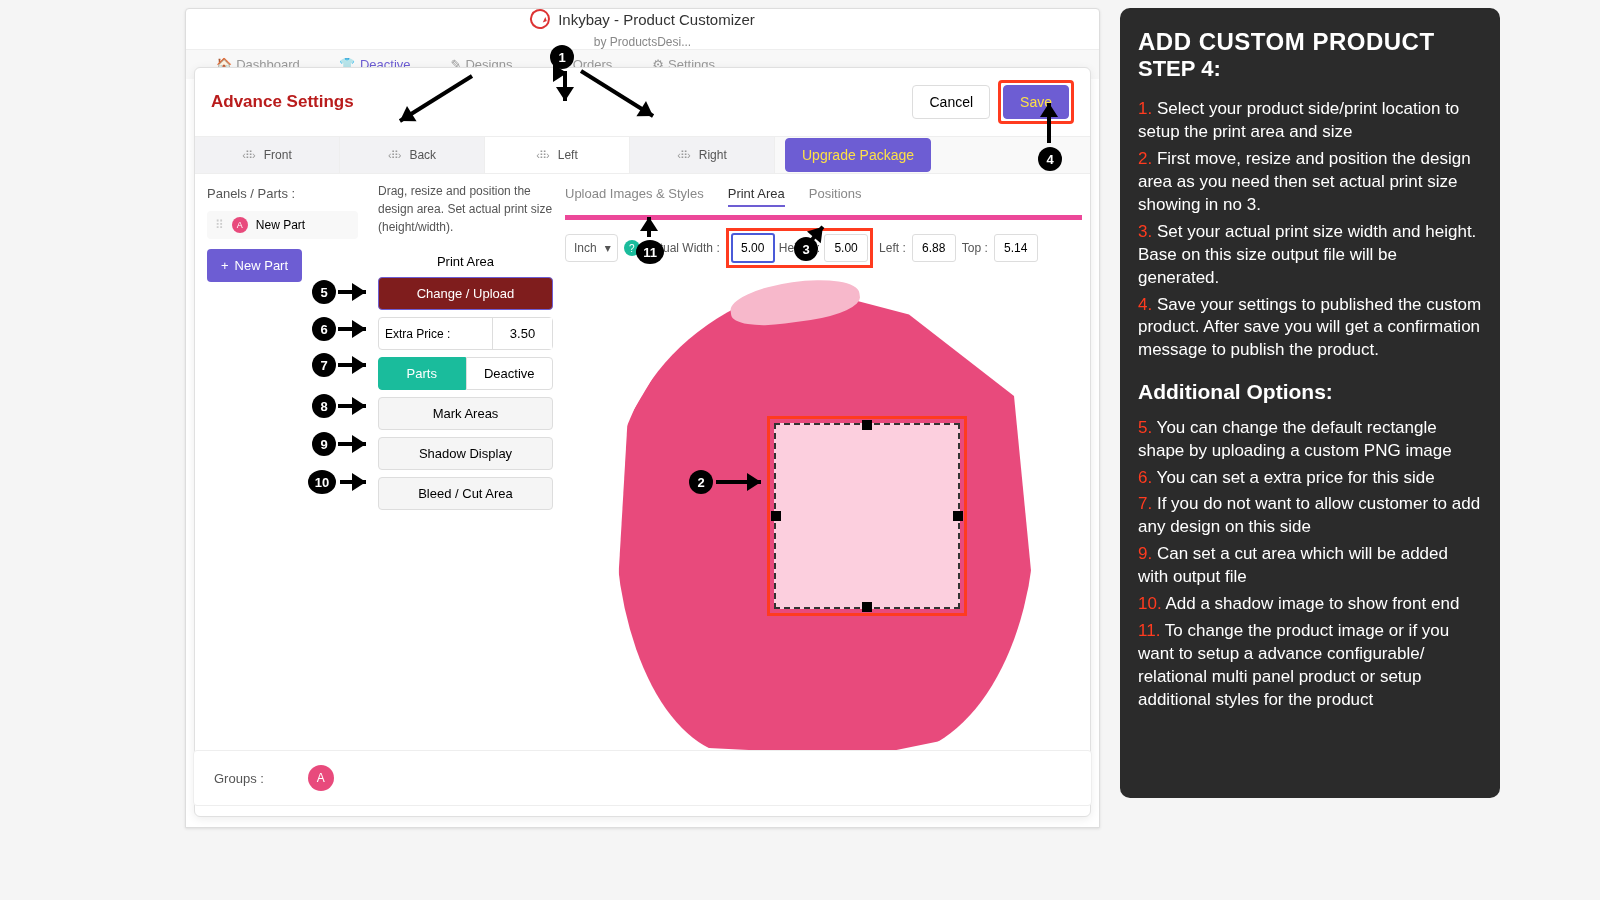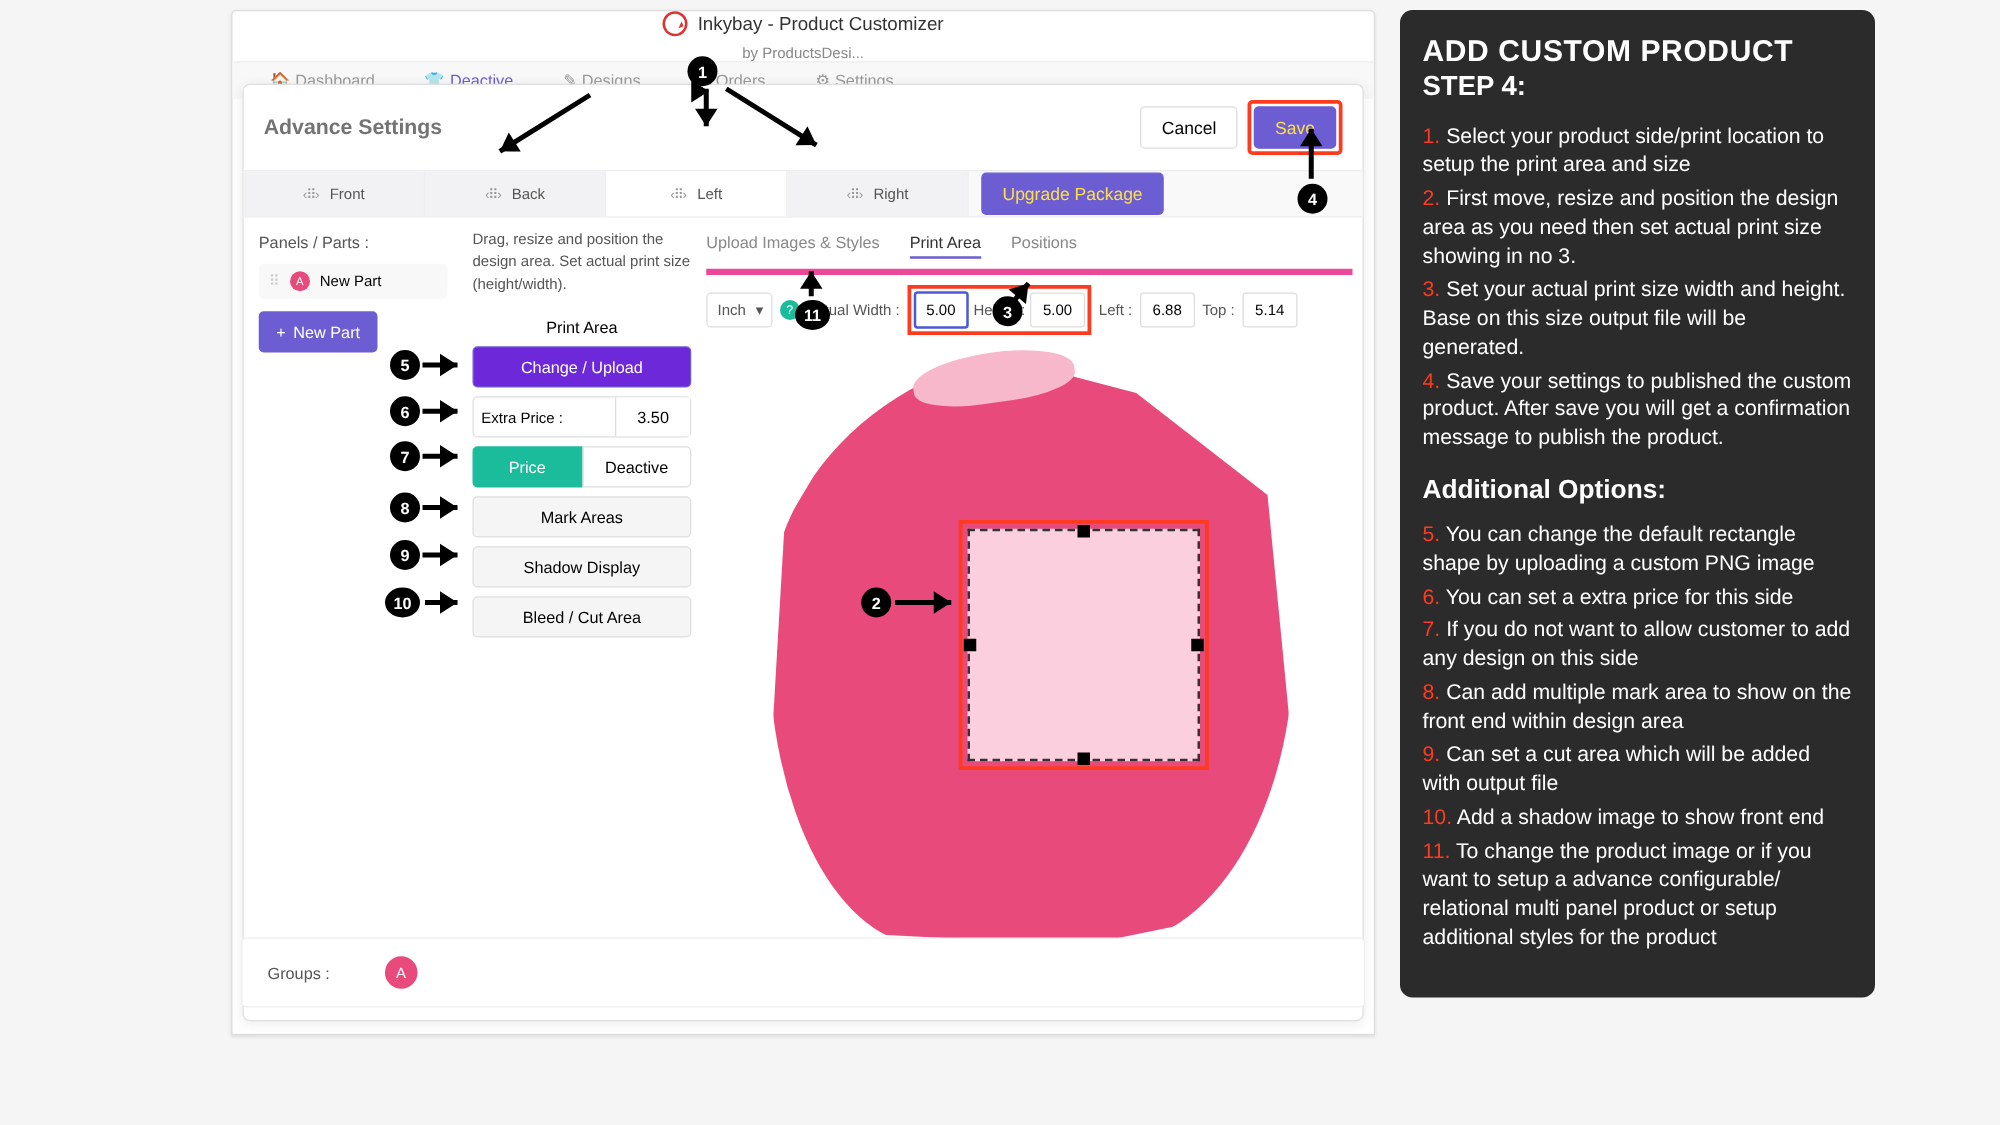--- a/index.html
+++ b/index.html
@@ -15,21 +15,21 @@
 .brand-icon::after { content: ''; position: absolute; right: -2px; top: 4px; border: 3px solid transparent; border-left-color: #d33; }
 .app-by { font-size: 12px; color: #888; }
 
 .nav-bar { height: 30px; background: #f8f8f8; border-top: 1px solid #eee; display: flex; gap: 40px; padding: 0 30px; align-items: center; font-size: 13px; color: #999; position: relative; }
 .nav-item { display: flex; align-items: center; gap: 4px; }
 .nav-item.active { color: #6d5dd3; }
 
 .modal-overlay { position: absolute; top: 58px; left: 8px; right: 8px; bottom: 10px; background: #fff; border-radius: 6px; border: 1px solid #e0e0e0; box-shadow: 0 2px 10px rgba(0,0,0,0.08); display: flex; flex-direction: column; }
 
 .modal-header { display: flex; justify-content: space-between; align-items: center; padding: 12px 16px; }
-.modal-title { font-size: 17px; font-weight: 600; color: #737373; }
+.modal-title { font-size: 17px; font-weight: 600; color: #b91c1c; }
 .modal-actions { display: flex; gap: 8px; align-items: center; }
 .btn { padding: 8px 16px; border-radius: 4px; font-size: 14px; cursor: pointer; border: 1px solid #ddd; background: #fff; }
 .btn-primary { background: #6d5dd3; color: #fde047; border-color: #6d5dd3; }
 .save-highlight { border: 3px solid #ff3b1f; padding: 2px; border-radius: 4px; }
 
 .side-tabs { display: flex; border-top: 1px solid #eee; border-bottom: 1px solid #eee; background: #f9f9f9; }
 .side-tab { flex: 0 0 145px; text-align: center; padding: 11px 0; font-size: 12px; color: #555; border-right: 1px solid #eee; cursor: pointer; display: flex; align-items: center; justify-content: center; gap: 10px; background: #f2f2f4; }
 .side-tab.active { background: #fff; }
 .drag-icon { color: #999; font-size: 11px; letter-spacing: -2px; }
 .upgrade-wrap { display: flex; align-items: center; padding: 0 10px; }
@@ -39,21 +39,21 @@
 .panels-label { font-size: 13px; color: #555; margin-bottom: 10px; }
 .part-row { display: flex; align-items: center; gap: 8px; background: #f8f8f8; padding: 6px 8px; border-radius: 4px; font-size: 12px; margin-bottom: 10px; }
 .part-badge { width: 16px; height: 16px; background: #e84a7c; border-radius: 50%; color: #fff; font-size: 9px; display: flex; align-items: center; justify-content: center; }
 .new-part-btn { display: flex; align-items: center; gap: 6px; background: #6d5dd3; color: #fff; padding: 9px 14px; border-radius: 4px; font-size: 13px; cursor: pointer; width: fit-content; }
 
 .center-panel { flex: 1; display: flex; gap: 12px; padding: 8px; }
 .config-col { width: 175px; }
 .hint-text { font-size: 12px; color: #555; line-height: 1.5; margin-bottom: 10px; }
 .print-area-title { text-align: center; font-size: 13px; padding: 8px 0; }
 .cfg-btn { display: block; width: 100%; text-align: center; padding: 8px 0; font-size: 13px; border: 1px solid #ddd; border-radius: 4px; background: #f5f5f5; margin-bottom: 7px; cursor: pointer; }
-.cfg-btn.primary { background: #6d28d9; color: #fff; border-color: #6d5dd3; }
+.cfg-btn.primary { background: #7f1d1d; color: #fff; border-color: #6d5dd3; }
 .extra-price-row { display: flex; align-items: center; border: 1px solid #ddd; border-radius: 4px; margin-bottom: 7px; }
 .extra-price-row label { font-size: 12px; padding: 0 6px; flex: 1; }
 .extra-price-row input { width: 60px; border: none; border-left: 1px solid #ddd; padding: 8px 6px; font-size: 13px; text-align: center; }
 .toggle-row { display: flex; margin-bottom: 7px; }
 .toggle-row .t-btn { flex: 1; text-align: center; padding: 8px 0; font-size: 13px; border: 1px solid #ddd; cursor: pointer; }
 .toggle-row .t-btn:first-child { border-radius: 4px 0 0 4px; }
 .toggle-row .t-btn:last-child { border-radius: 0 4px 4px 0; }
 .toggle-row .t-btn.on { background: #1abc9c; color: #fff; border-color: #1abc9c; }
 
 .canvas-col { flex: 1; display: flex; flex-direction: column; }
@@ -168,21 +168,21 @@
       <div class="center-panel">
         <div class="config-col">
           <div class="hint-text">Drag, resize and position the design area. Set actual print size (height/width).</div>
           <div class="print-area-title">Print Area</div>
           <button class="cfg-btn primary">Change / Upload</button>
           <div class="extra-price-row">
             <label>Extra Price :</label>
             <input value="3.50" style="">
           </div>
           <div class="toggle-row">
-            <div class="t-btn on">Price</div>
+            <div class="t-btn on">Parts</div>
             <div class="t-btn">Deactive</div>
           </div>
           <button class="cfg-btn">Mark Areas</button>
           <button class="cfg-btn">Shadow Display</button>
           <button class="cfg-btn">Bleed / Cut Area</button>
         </div>
 
         <div class="canvas-col">
           <div class="sub-tabs">
             <div class="sub-tab">Upload Images &amp; Styles</div>
@@ -294,18 +294,17 @@
   <div class="help-step">STEP 4:</div>
   <div class="help-body">
     <p><span class="num">1.</span> <span>Select your product side/print location to setup the print area and size</span></p>
     <p><span class="num">2.</span> <span>First move, resize and position the  design area as you need then set actual print size showing in no 3.</span></p>
     <p><span class="num">3.</span> <span>Set your actual print size width and height. Base on this size output file will be generated.</span></p>
     <p><span class="num">4.</span> <span>Save your settings to published the custom product. After save you will get a confirmation message to publish the product.</span></p>
     <div class="help-sub">Additional Options:</div>
     <p><span class="num">5.</span> <span>You can change the default rectangle shape by uploading a custom PNG image</span></p>
     <p><span class="num">6.</span> <span>You can set a extra price for this side</span></p>
     <p><span class="num">7.</span> <span>If you do not want to allow customer to add any design on this side</span></p>
-    <p><span class="num">8.</span> <span>Can add multiple mark area to show on the front end within design area</span></p>
     <p><span class="num">9.</span> <span>Can set a cut area which will be added with output file</span></p>
     <p><span class="num">10.</span> <span>Add a shadow image to show front end</span></p>
     <p><span class="num">11.</span> <span>To change the product image or if  you want to setup a advance configurable/ relational multi panel product or setup additional styles for the product</span></p>
   </div>
 </div>
 
 </body></html>

